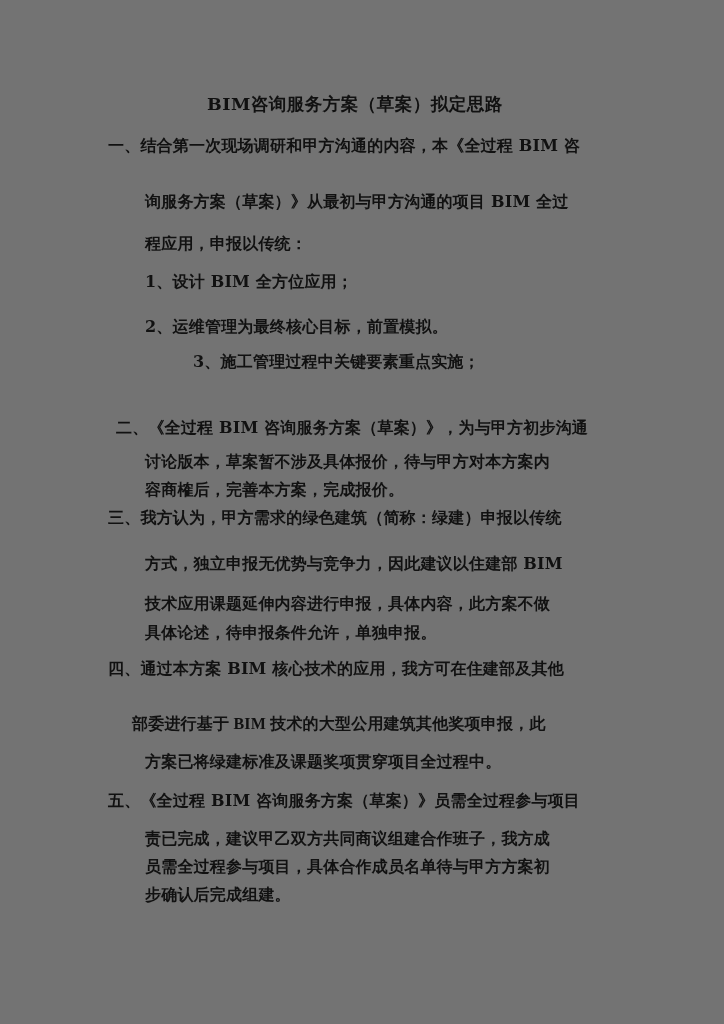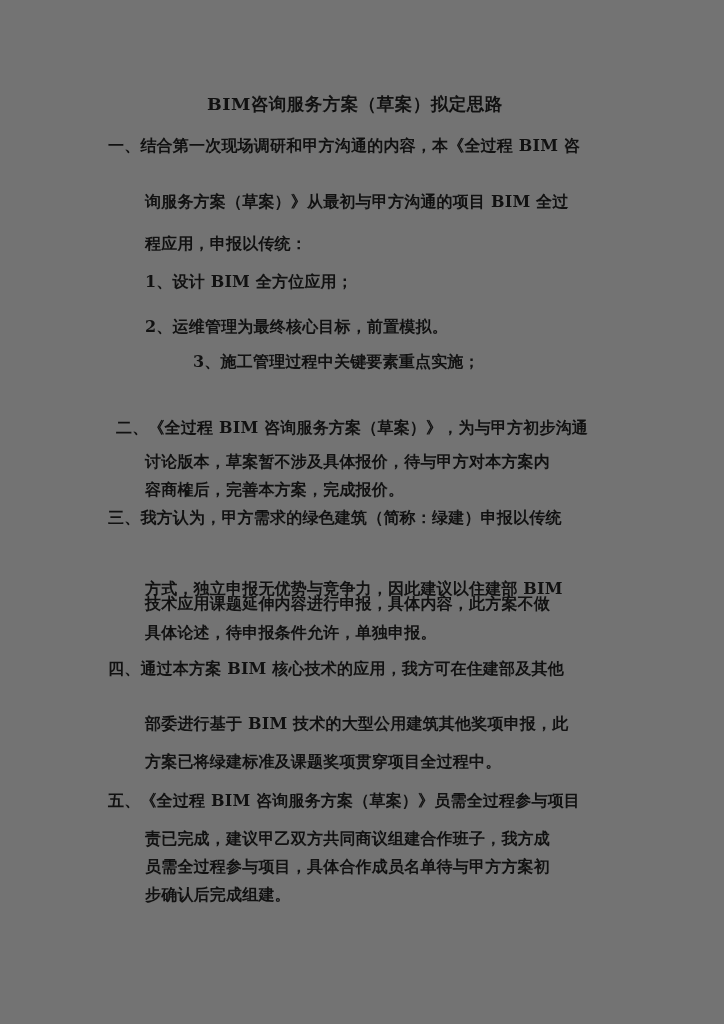--- a/index.html
+++ b/index.html
@@ -21,26 +21,26 @@
   <div class="line" style="left:145px; top:233px;">程应用，申报以传统：</div>
   <div class="line" style="left:145px; top:271px;">1、设计 BIM 全方位应用；</div>
   <div class="line" style="left:145px; top:316px;">2、运维管理为最终核心目标，前置模拟。</div>
   <div class="line" style="left:145px; top:351px;margin-left:48px;">3、施工管理过程中关键要素重点实施；</div>
 
   <div class="line" style="left:108px; top:417px;margin-left:8px;">二、《全过程 BIM 咨询服务方案（草案）》，为与甲方初步沟通</div>
   <div class="line" style="left:145px; top:451px;">讨论版本，草案暂不涉及具体报价，待与甲方对本方案内</div>
   <div class="line" style="left:145px; top:479px;">容商榷后，完善本方案，完成报价。</div>
 
   <div class="line" style="left:108px; top:507px;">三、我方认为，甲方需求的绿色建筑（简称：绿建）申报以传统</div>
-  <div class="line" style="left:145px; top:578px;text-align:right;">方式，独立申报无优势与竞争力，因此建议以住建部 BIM</div>
+  <div class="line" style="left:145px; top:553px;text-align:right;">方式，独立申报无优势与竞争力，因此建议以住建部 BIM</div>
   <div class="line" style="left:145px; top:593px;">技术应用课题延伸内容进行申报，具体内容，此方案不做</div>
   <div class="line" style="left:145px; top:622px;">具体论述，待申报条件允许，单独申报。</div>
 
   <div class="line" style="left:108px; top:658px;">四、通过本方案 BIM 核心技术的应用，我方可在住建部及其他</div>
-  <div class="line" style="left:145px; top:713px;">部委进行基于 BIM 技术的大型公用建筑其他奖项申报，此</div>
+  <div class="line" style="left:132px; top:713px;font-family:Liberation Serif, serif;">部委进行基于 BIM 技术的大型公用建筑其他奖项申报，此</div>
   <div class="line" style="left:145px; top:751px;">方案已将绿建标准及课题奖项贯穿项目全过程中。</div>
 
   <div class="line" style="left:108px; top:790px;">五、《全过程 BIM 咨询服务方案（草案）》员需全过程参与项目</div>
   <div class="line" style="left:145px; top:828px;">责已完成，建议甲乙双方共同商议组建合作班子，我方成</div>
   <div class="line" style="left:145px; top:856px;">员需全过程参与项目，具体合作成员名单待与甲方方案初</div>
   <div class="line" style="left:145px; top:884px;">步确认后完成组建。</div>
 
 </div>
 
 </body></html>

